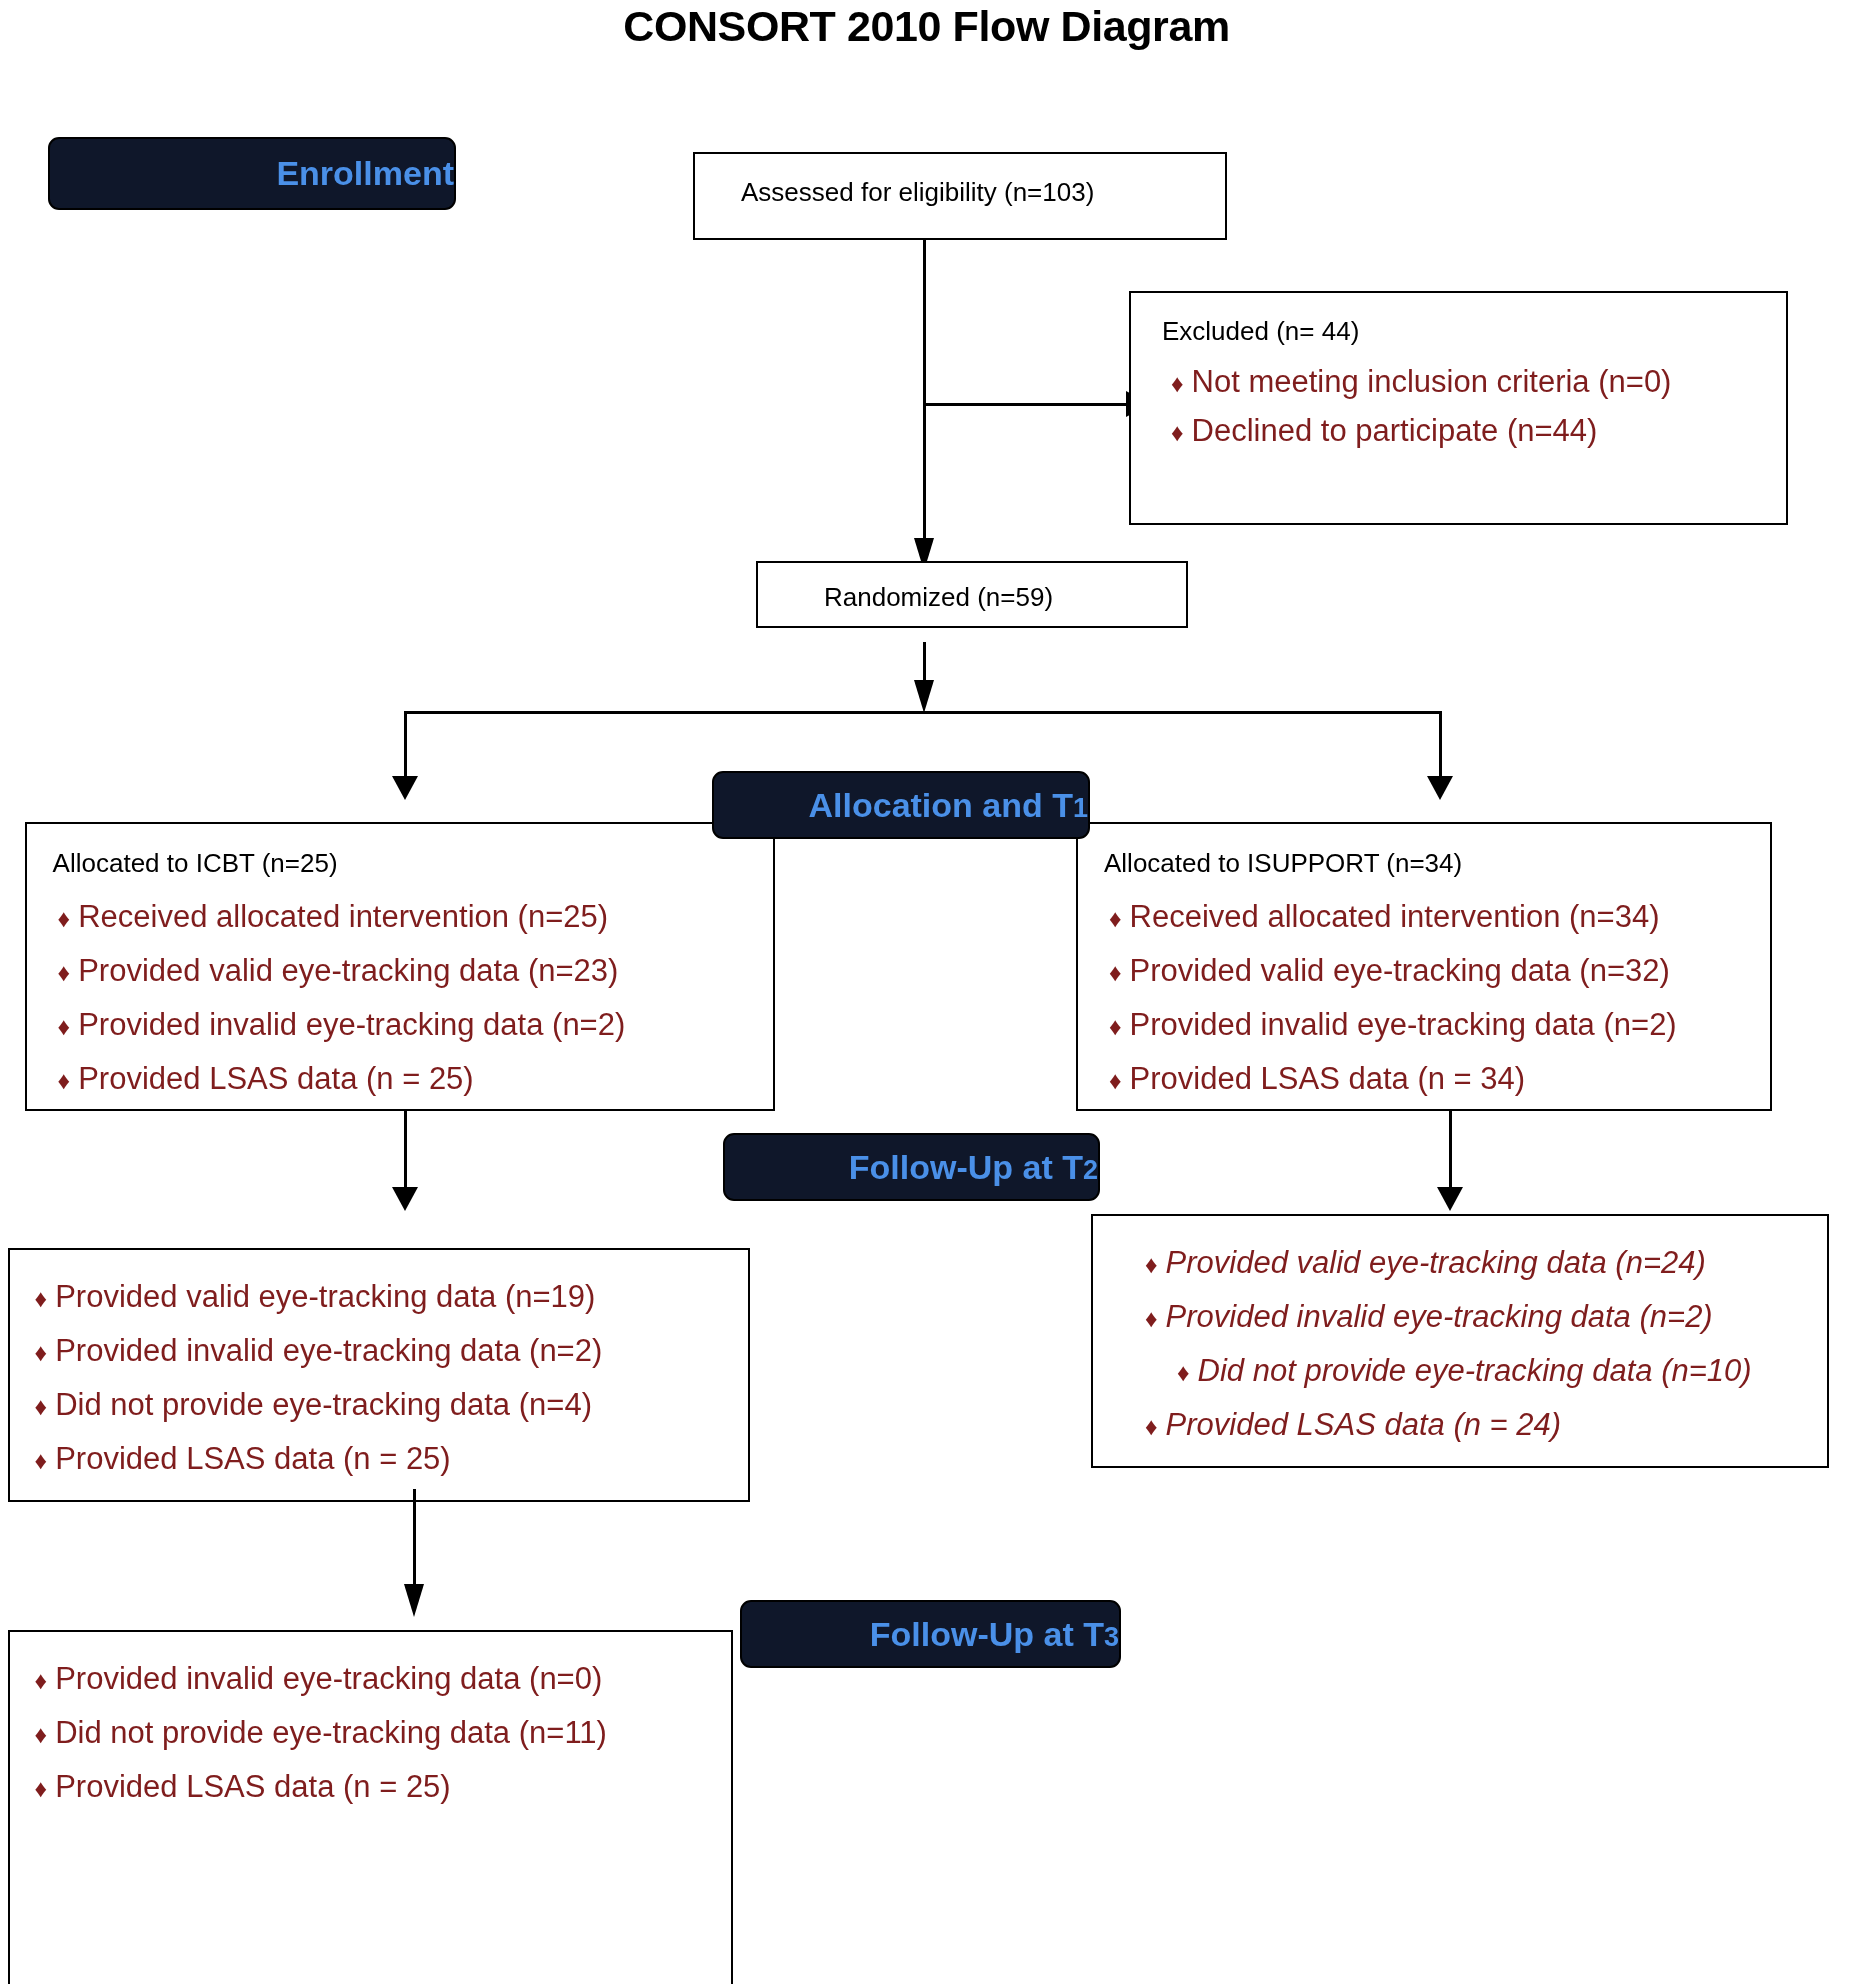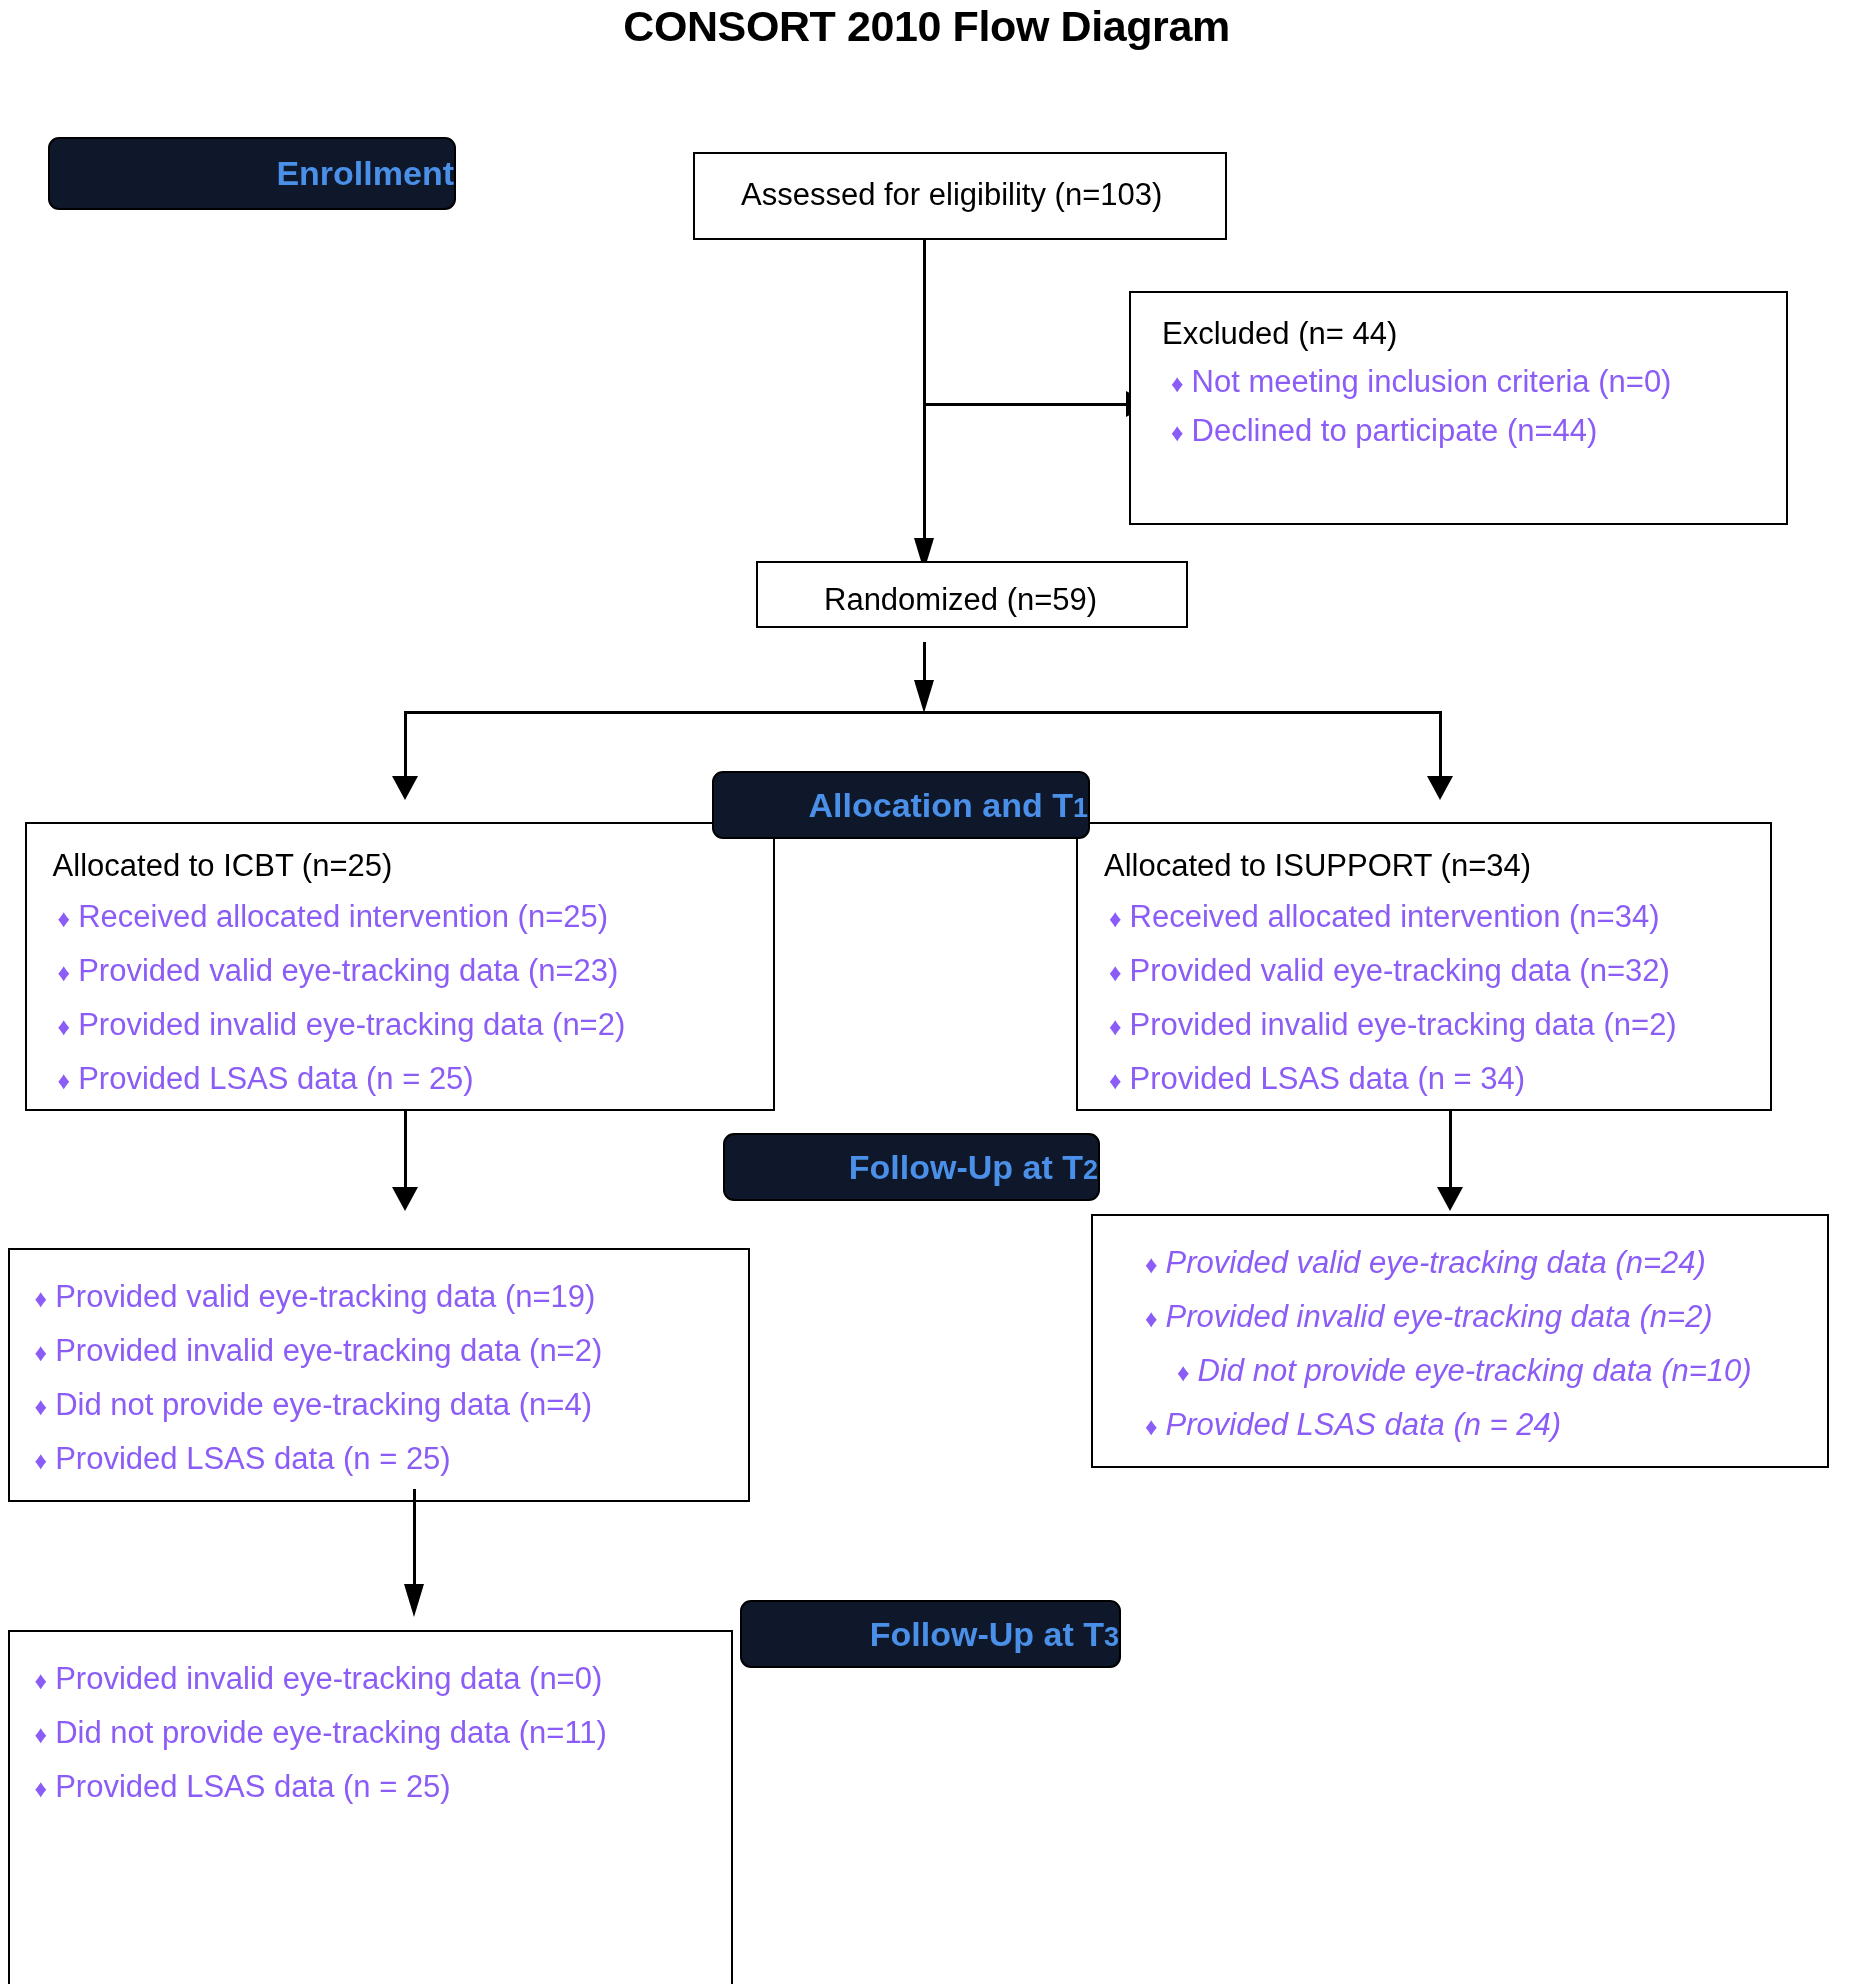--- a/index.html
+++ b/index.html
@@ -11,27 +11,27 @@
     font-size:43px;font-weight:bold;color:#000000;letter-spacing:-0.4px;
     font-family:"Liberation Sans", sans-serif;
   }
 
   
   .box{
     position:absolute;box-sizing:border-box;
     border:2.8px solid #000000;background:#ffffff;
   }
   .box .txt{
-    position:absolute;color:#000000;font-size:31px;line-height:1.0;
+    position:absolute;color:#000000;font-size:26px;line-height:1.0;
     white-space:nowrap;font-family:"Liberation Sans", sans-serif;
   }
   .box .heading{font-weight:normal;}
   .bullets{position:absolute;left:0;top:0;}
   .bullet{
-    position:relative;font-size:31px;color:#8b5cf6;white-space:nowrap;
+    position:relative;font-size:31px;color:#7f1d1d;white-space:nowrap;
     font-family:"Liberation Sans", sans-serif;
   }
   .bullet .dia{display:inline-block;width:20.6px;font-size:24.6px;}
 
   
   .stage{
     position:absolute;box-sizing:border-box;
     background:#0f172a;border:2.8px solid #000000;border-radius:11px;
     display:flex;align-items:center;justify-content:flex-end;
     color:#4a90e8;font-weight:bold;font-size:34px;

